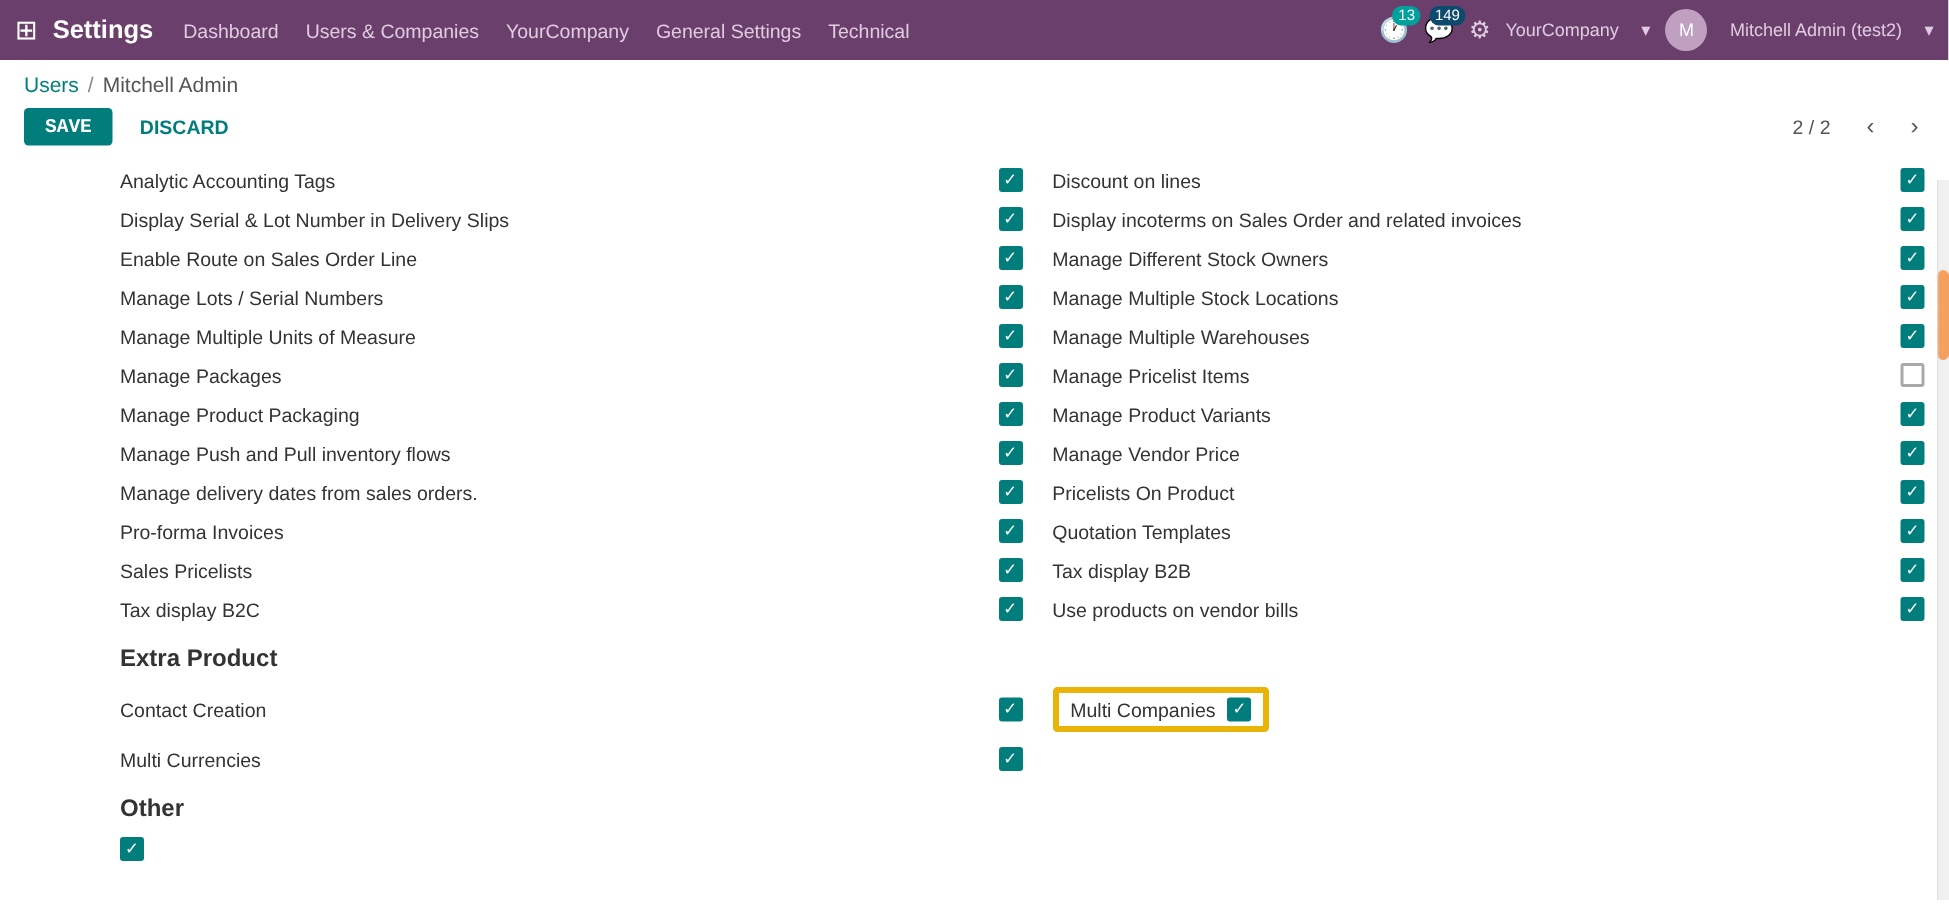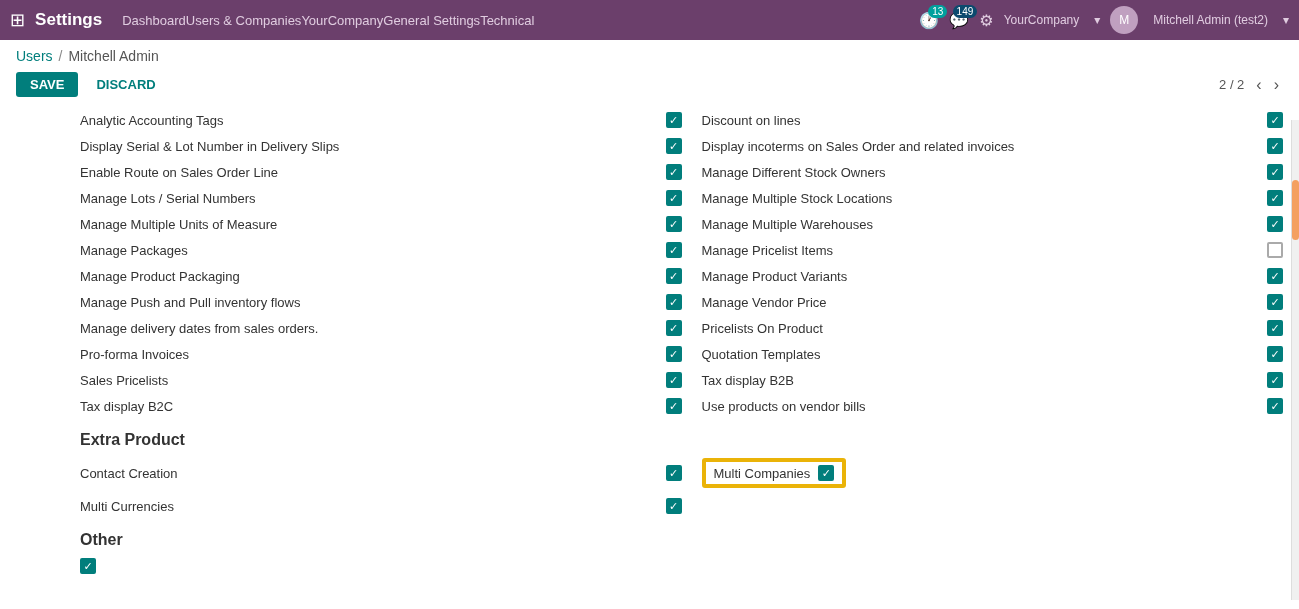--- a/index.html
+++ b/index.html
@@ -20,20 +20,21 @@
       cursor: pointer;
     }
     .top-nav .app-title {
       font-size: 17px;
       font-weight: bold;
       margin-right: 20px;
       color: #fff;
     }
     .top-nav .nav-links {
       display: flex;
+      gap: 18px;
       flex: 1;
     }
     .top-nav .nav-links a {
       color: #e0cce0;
       text-decoration: none;
       font-size: 13px;
       cursor: pointer;
     }
     .top-nav .right-icons {
       display: flex;
@@ -108,34 +109,35 @@
     }
     .btn-save {
       background: #017e7c;
       color: #fff;
       border: none;
       padding: 5px 14px;
       border-radius: 3px;
       font-size: 13px;
       font-weight: bold;
       cursor: pointer;
+      font-family: Liberation Mono, monospace;
     }
     .btn-discard {
       background: transparent;
       color: #017e7c;
       border: none;
       padding: 5px 10px;
       font-size: 13px;
       font-weight: bold;
       cursor: pointer;
     }
     .pagination {
       display: flex;
       align-items: center;
-      gap: 4px;
+      gap: 16px;
       margin-left: auto;
       color: #555;
       font-size: 13px;
     }
     .pagination .page-text { margin-right: 4px; }
     .pagination button {
       background: transparent;
       border: none;
       cursor: pointer;
       font-size: 16px;

